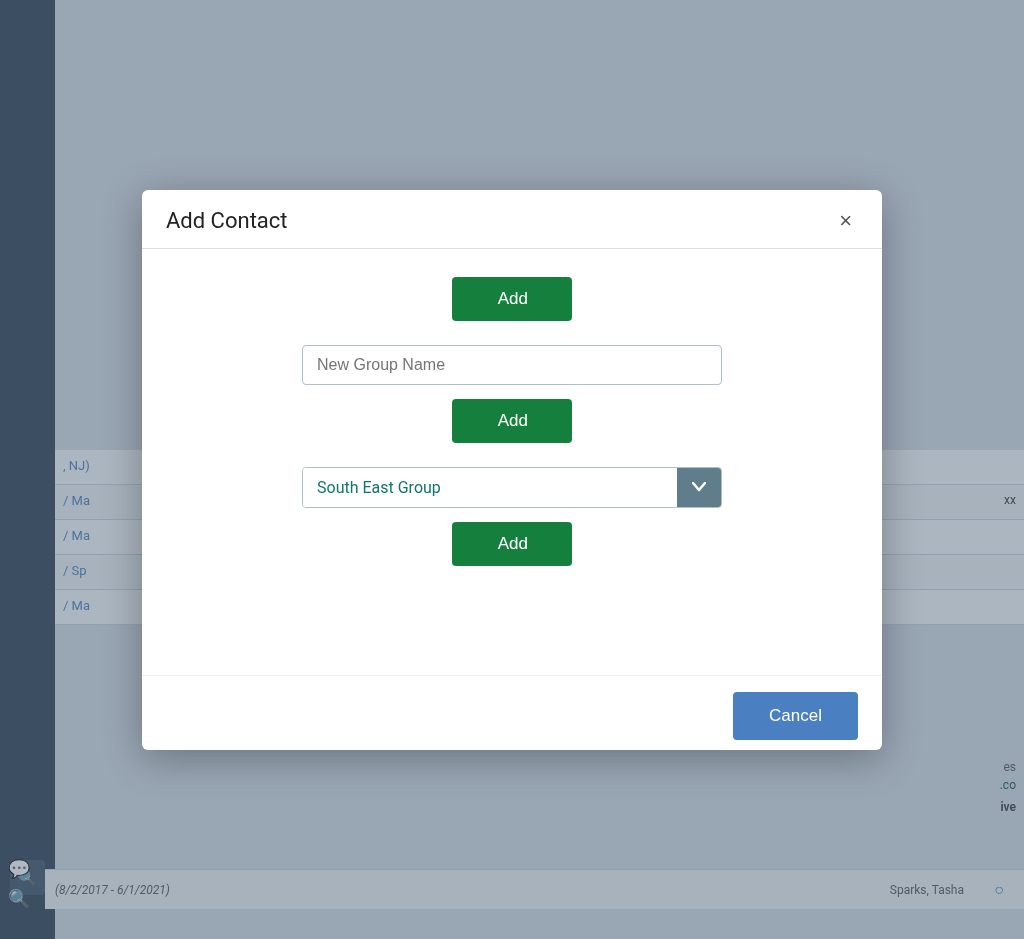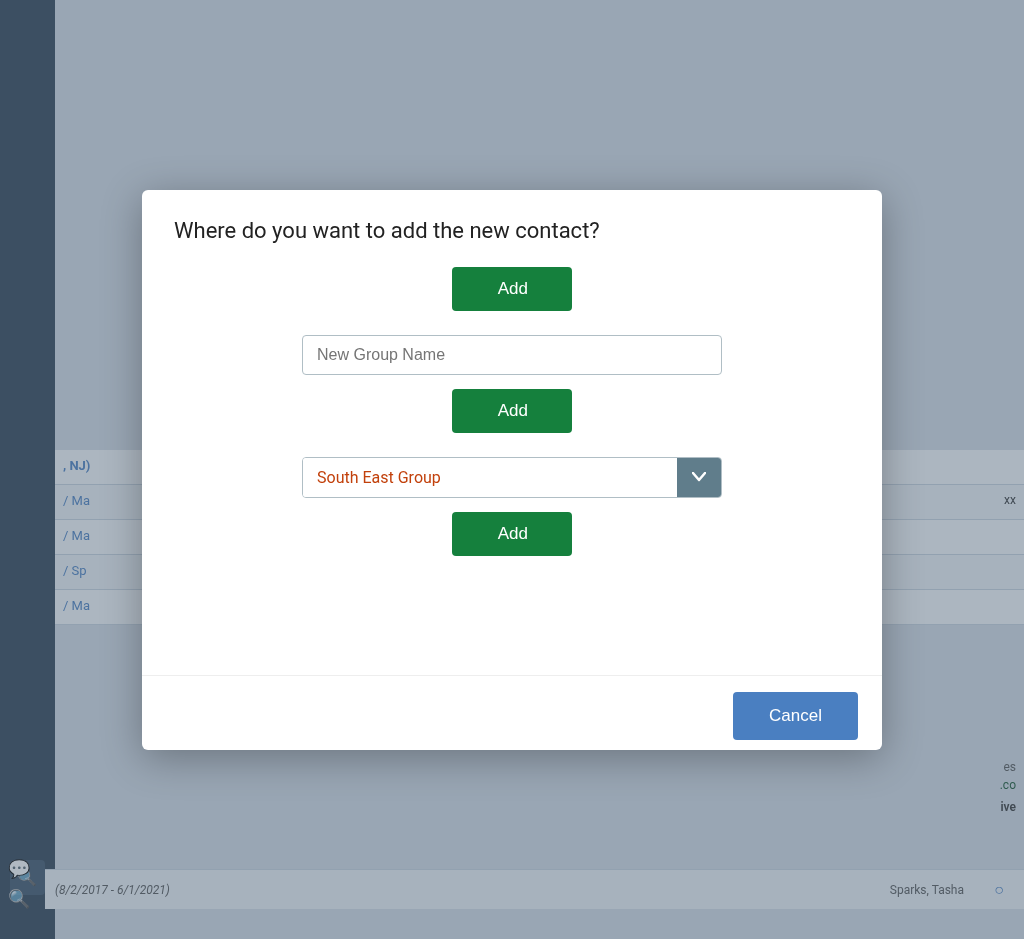--- a/index.html
+++ b/index.html
@@ -125,21 +125,21 @@
       width: 420px;
       border: 1px solid #b0bec5;
       border-radius: 4px;
       overflow: hidden;
     }
 
     .select-display {
       flex: 1;
       padding: 10px 14px;
       font-size: 16px;
-      color: #c2410c;
+      color: #0f766e;
       background: #fff;
     }
 
     .select-arrow {
       background: #607d8b;
       padding: 0 14px;
       display: flex;
       align-items: center;
       justify-content: center;
       cursor: pointer;
@@ -181,21 +181,21 @@
 
 <div class="fake-bg">
   <div style="position:absolute;inset:0;background:#d5dde5;"></div>
   <div style="position:absolute;left:0;top:0;width:55px;height:939px;background:#2c3e50;"></div>
 
   <div style="position:absolute;left:10px;top:860px;width:35px;height:35px;background:#3d5368;border-radius:4px;display:flex;align-items:center;justify-content:center;">
     <span style="color:#aaa;font-size:16px;">🔍</span>
   </div>
 
   <div style="position:absolute;left:55px;top:450px;right:0;height:35px;border-bottom:1px solid #c8d4de;background:#f8fafc;">
-    <span style="position:absolute;left:8px;top:8px;color:#4a7fc1;font-size:13px;font-weight:bold;">, NJ)</span>
+    <span style="position:absolute;left:8px;top:8px;color:#4a7fc1;font-size:13px;">, NJ)</span>
   </div>
   <div style="position:absolute;left:55px;top:485px;right:0;height:35px;border-bottom:1px solid #c8d4de;background:#eef2f6;">
     <span style="position:absolute;left:8px;top:8px;color:#4a7fc1;font-size:13px;">/ Ma</span>
     <span style="position:absolute;right:8px;top:8px;color:#333;font-size:12px;">xx</span>
   </div>
   <div style="position:absolute;left:55px;top:520px;right:0;height:35px;border-bottom:1px solid #c8d4de;background:#f8fafc;">
     <span style="position:absolute;left:8px;top:8px;color:#4a7fc1;font-size:13px;">/ Ma</span>
   </div>
   <div style="position:absolute;left:55px;top:555px;right:0;height:35px;border-bottom:1px solid #c8d4de;background:#eef2f6;">
     <span style="position:absolute;left:8px;top:8px;color:#4a7fc1;font-size:13px;">/ Sp</span>
@@ -214,24 +214,27 @@
   <div style="position:absolute;left:8px;bottom:30px;color:#5a8aaa;font-size:18px;">🔍</div>
 
   <div style="position:absolute;right:8px;top:760px;color:#555;font-size:12px;">es</div>
   <div style="position:absolute;right:8px;top:778px;color:#14532d;font-size:12px;">.co</div>
   <div style="position:absolute;right:8px;top:800px;color:#333;font-size:12px;font-weight:600;">ive</div>
 </div>
 
 <div class="modal-overlay">
   <div class="modal">
 
+    <div class="modal-header">
+      <span class="modal-title">Add Contact</span>
+      <button class="modal-close">×</button>
+    </div>
 
     <div class="modal-body">
 
-      <div class="question-text">Where do you want to add the new contact?</div>
 
       <div class="section">
         <div class="section-content">
           <button class="add-btn">Add</button>
         </div>
       </div>
 
       <div class="section">
         <div class="section-content">
           <input class="text-input" type="text" placeholder="New Group Name" style="">

